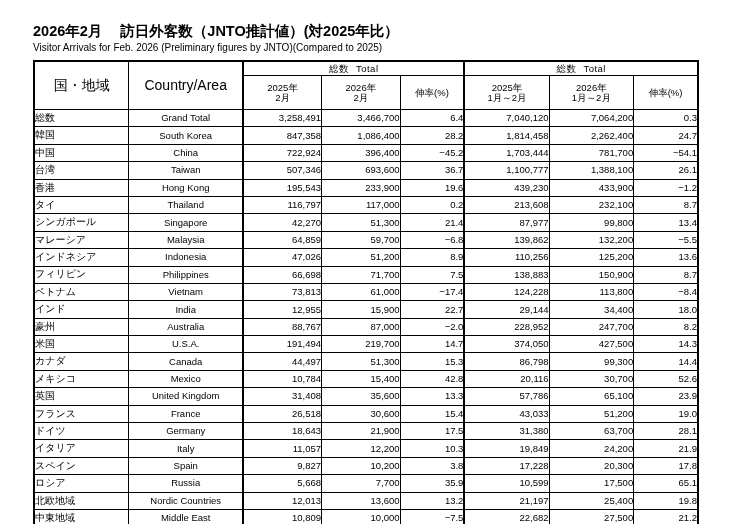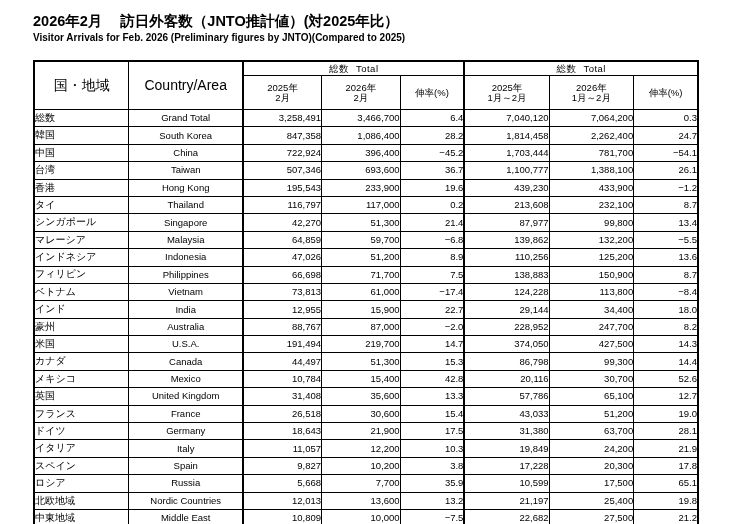--- a/index.html
+++ b/index.html
@@ -16,37 +16,37 @@
   }
   .page {
     position: relative;
     width: 735px;
     height: 524px;
     box-sizing: border-box;
   }
   .title-block {
     position: absolute;
     left: 33px;
-    top: 12px;
+    top: 22px;
     width: 680px;
   }
   .title-main {
     font-size: 14.5px;
     font-weight: bold;
     letter-spacing: 0px;
     white-space: nowrap;
     line-height: 18px;
   }
   .title-main .gap {
     display: inline-block;
     width: 18px;
   }
   .title-sub {
     font-size: 10px;
-    font-weight: bold;
+    font-weight: normal;
     line-height: 14px;
     margin-top: 1px;
     white-space: nowrap;
   }
   table.jnto {
     position: absolute;
     left: 33px;
     top: 60px;
     width: 666px;
     border-collapse: collapse;
@@ -323,21 +323,21 @@
           <td class="c-num">52.6</td>
         </tr>
         <tr class="row-data">
           <td class="c-jp">英国</td>
           <td class="c-en">United Kingdom</td>
           <td class="c-num sep-left">31,408</td>
           <td class="c-num">35,600</td>
           <td class="c-num">13.3</td>
           <td class="c-num sep-left">57,786</td>
           <td class="c-num">65,100</td>
-          <td class="c-num">12.7</td>
+          <td class="c-num">23.9</td>
         </tr>
         <tr class="row-data">
           <td class="c-jp">フランス</td>
           <td class="c-en">France</td>
           <td class="c-num sep-left">26,518</td>
           <td class="c-num">30,600</td>
           <td class="c-num">15.4</td>
           <td class="c-num sep-left">43,033</td>
           <td class="c-num">51,200</td>
           <td class="c-num">19.0</td>

